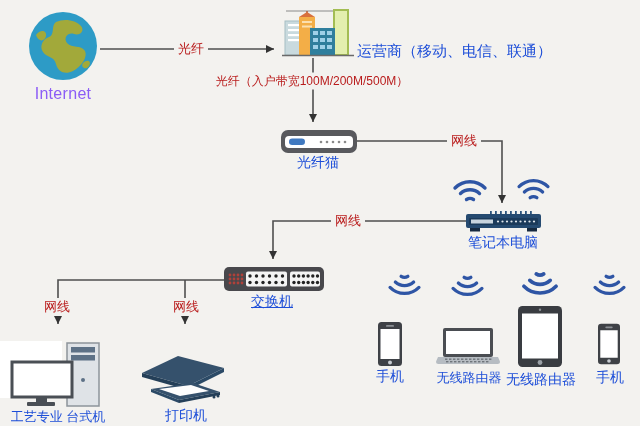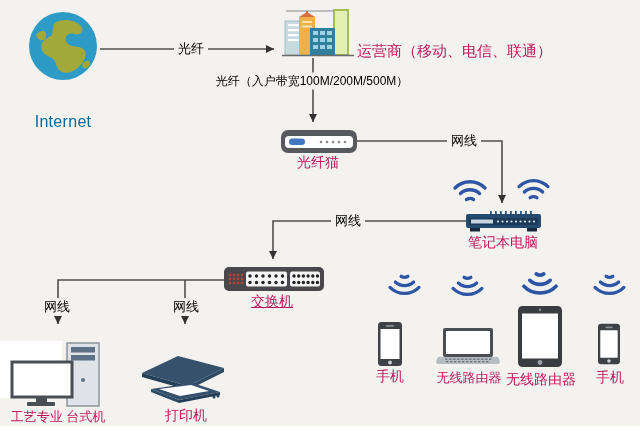--- a/index.html
+++ b/index.html
@@ -4,28 +4,28 @@
 <style>
   html,body{margin:0;padding:0;}
   .canvas{
     position:relative;width:640px;height:432px;background:#f3f2ef;
     overflow:hidden;font-family:"Liberation Sans",sans-serif;color:#3c3c3c;
   }
   .lines{position:absolute;left:0;top:0;}
   .icon{position:absolute;line-height:0;}
   .node-label{
     position:absolute;transform:translate(-50%,-50%);
-    font-size:14px;color:#be185d;white-space:nowrap;text-align:center;
+    font-size:14px;color:#1d4ed8;white-space:nowrap;text-align:center;
   }
   .edge-label{
     position:absolute;transform:translate(-50%,-50%);
-    font-size:13px;color:#000000;white-space:nowrap;
+    font-size:13px;color:#b91c1c;white-space:nowrap;
     background:#f3f2ef;padding:0 4px;
   }
-  .lbl-internet{font-size:16px;color:#0369a1;letter-spacing:.3px;margin-top:28px;}
+  .lbl-internet{font-size:16px;color:#8b5cf6;letter-spacing:.3px;}
   .lbl-isp{transform:translateY(-50%);font-size:15px;}
   .lbl-bandwidth{font-size:12px;}
   .lbl-small{font-size:13px;}
   .wifi-flip{transform:scaleY(-1);}
   .white-patch{position:absolute;background:#ffffff;}
 </style>
 </head>
 <body>
 
 <div class="canvas">

